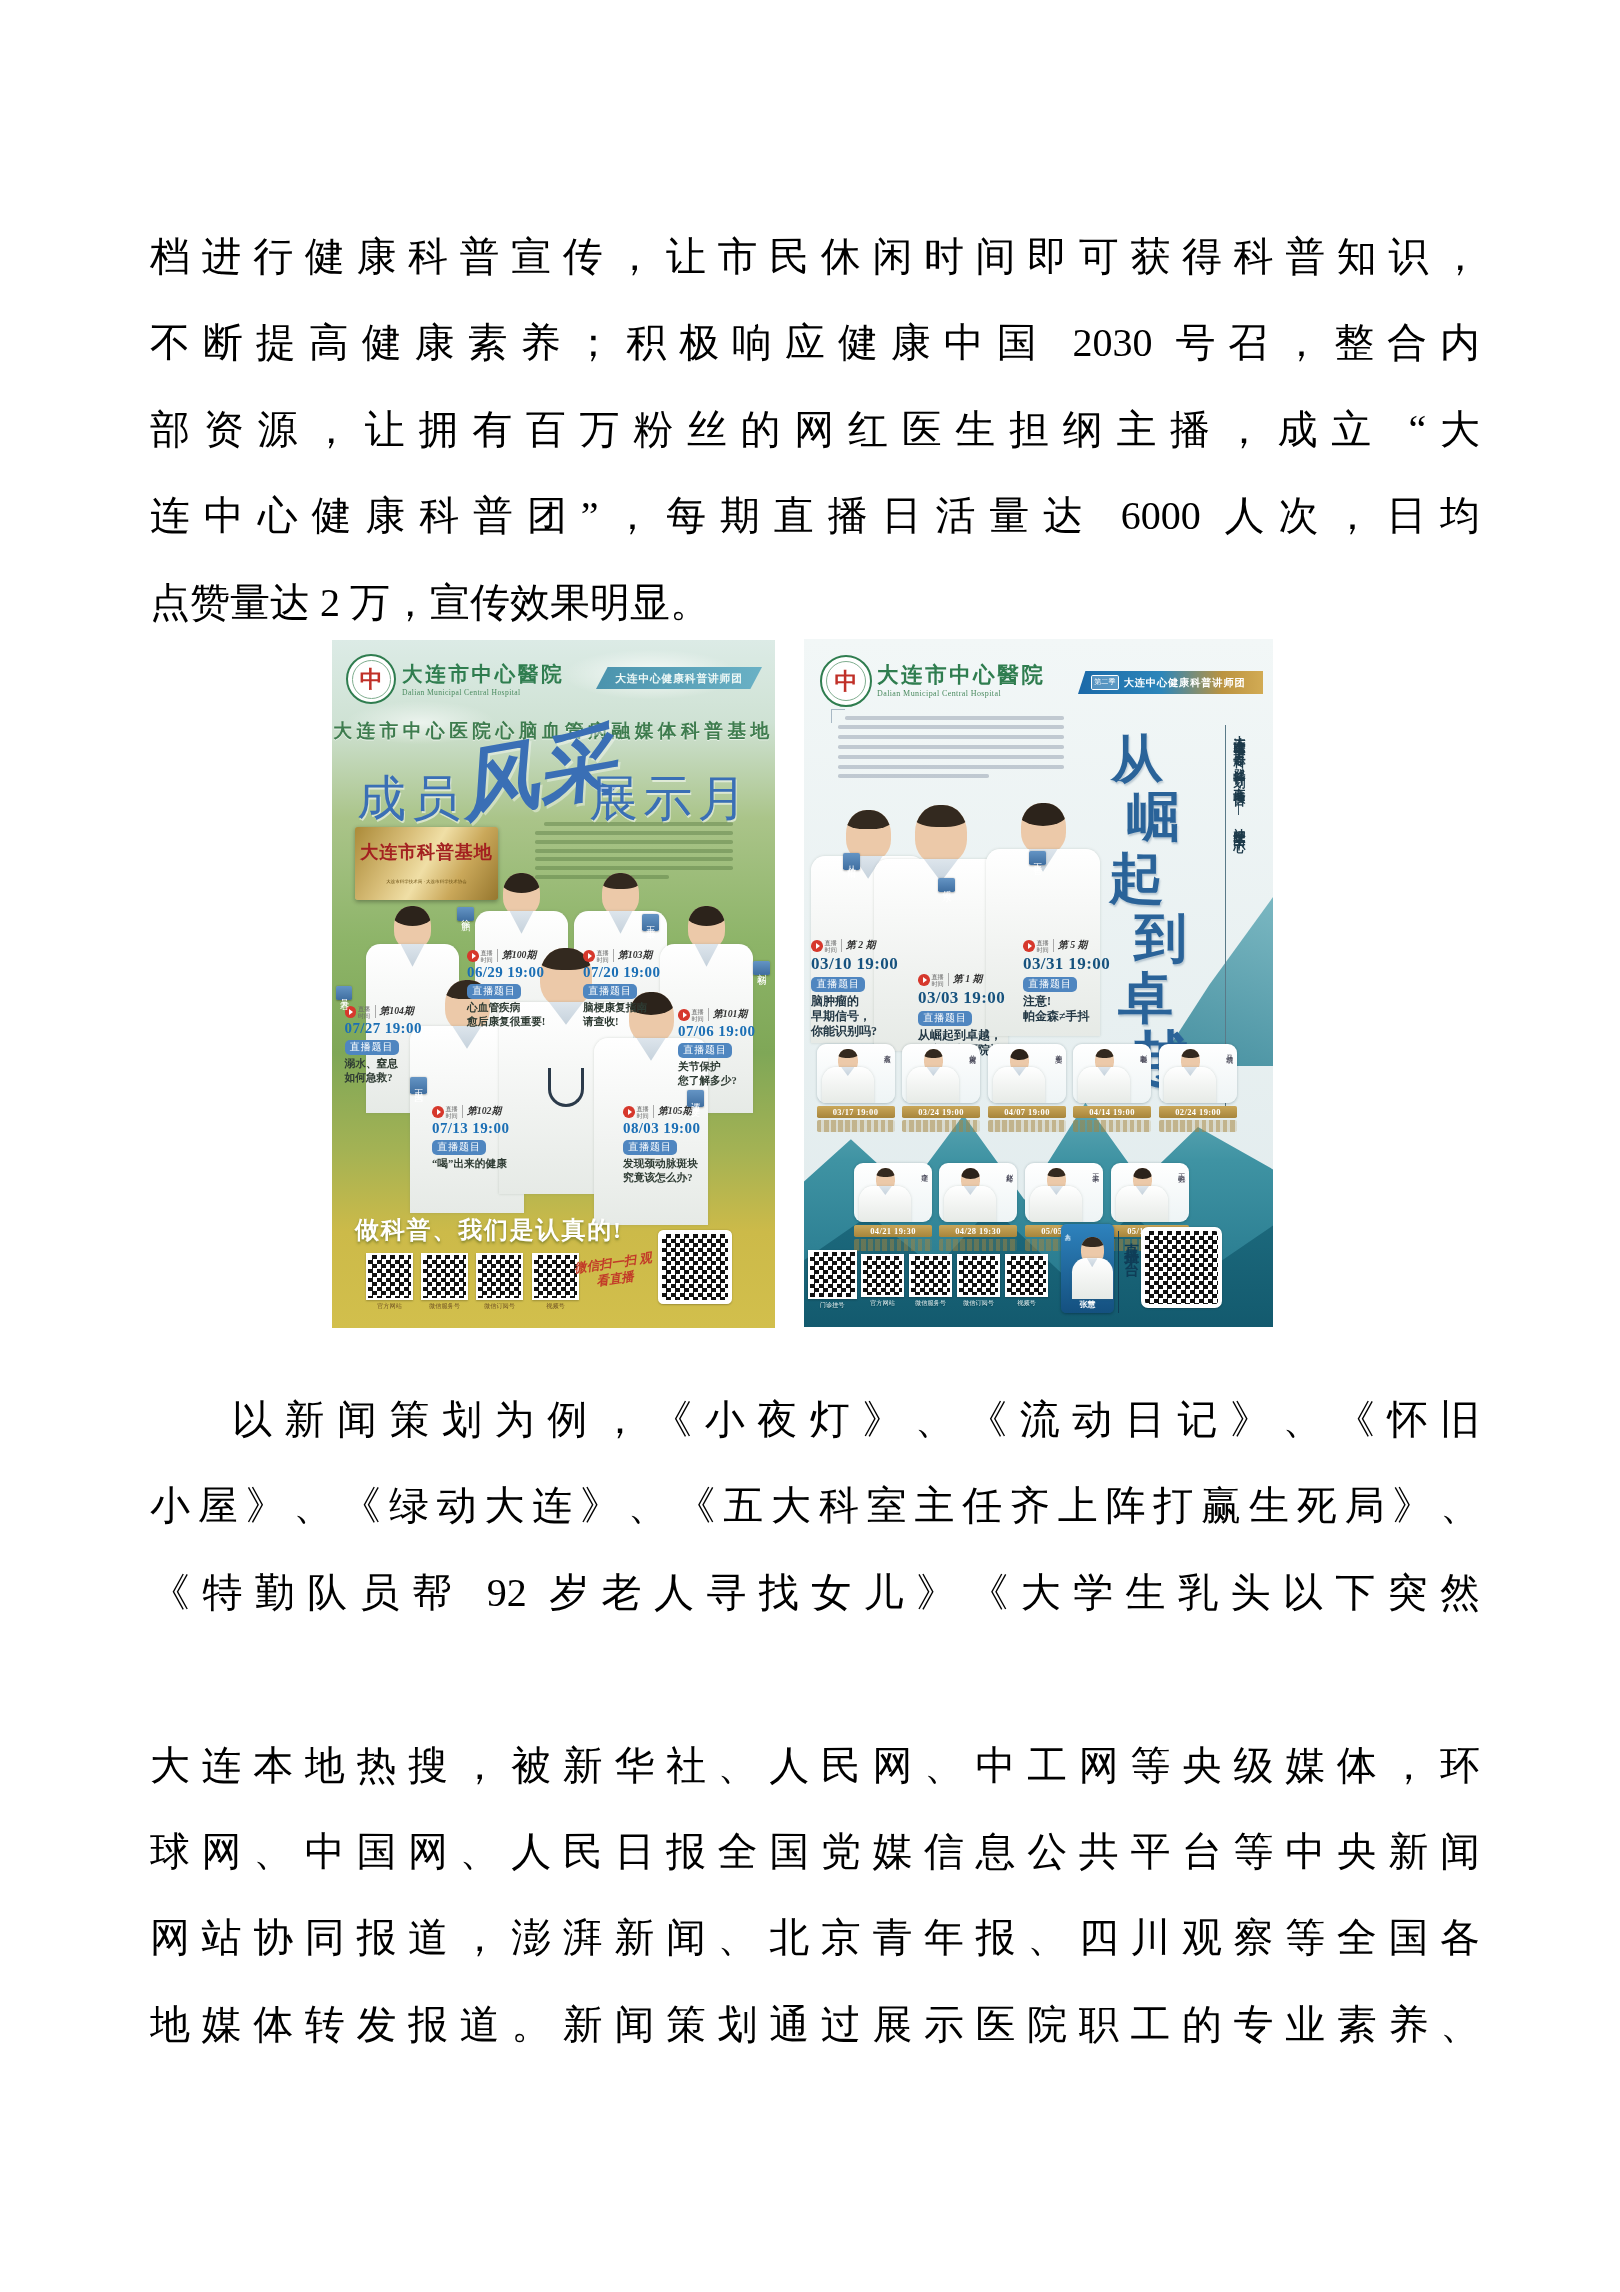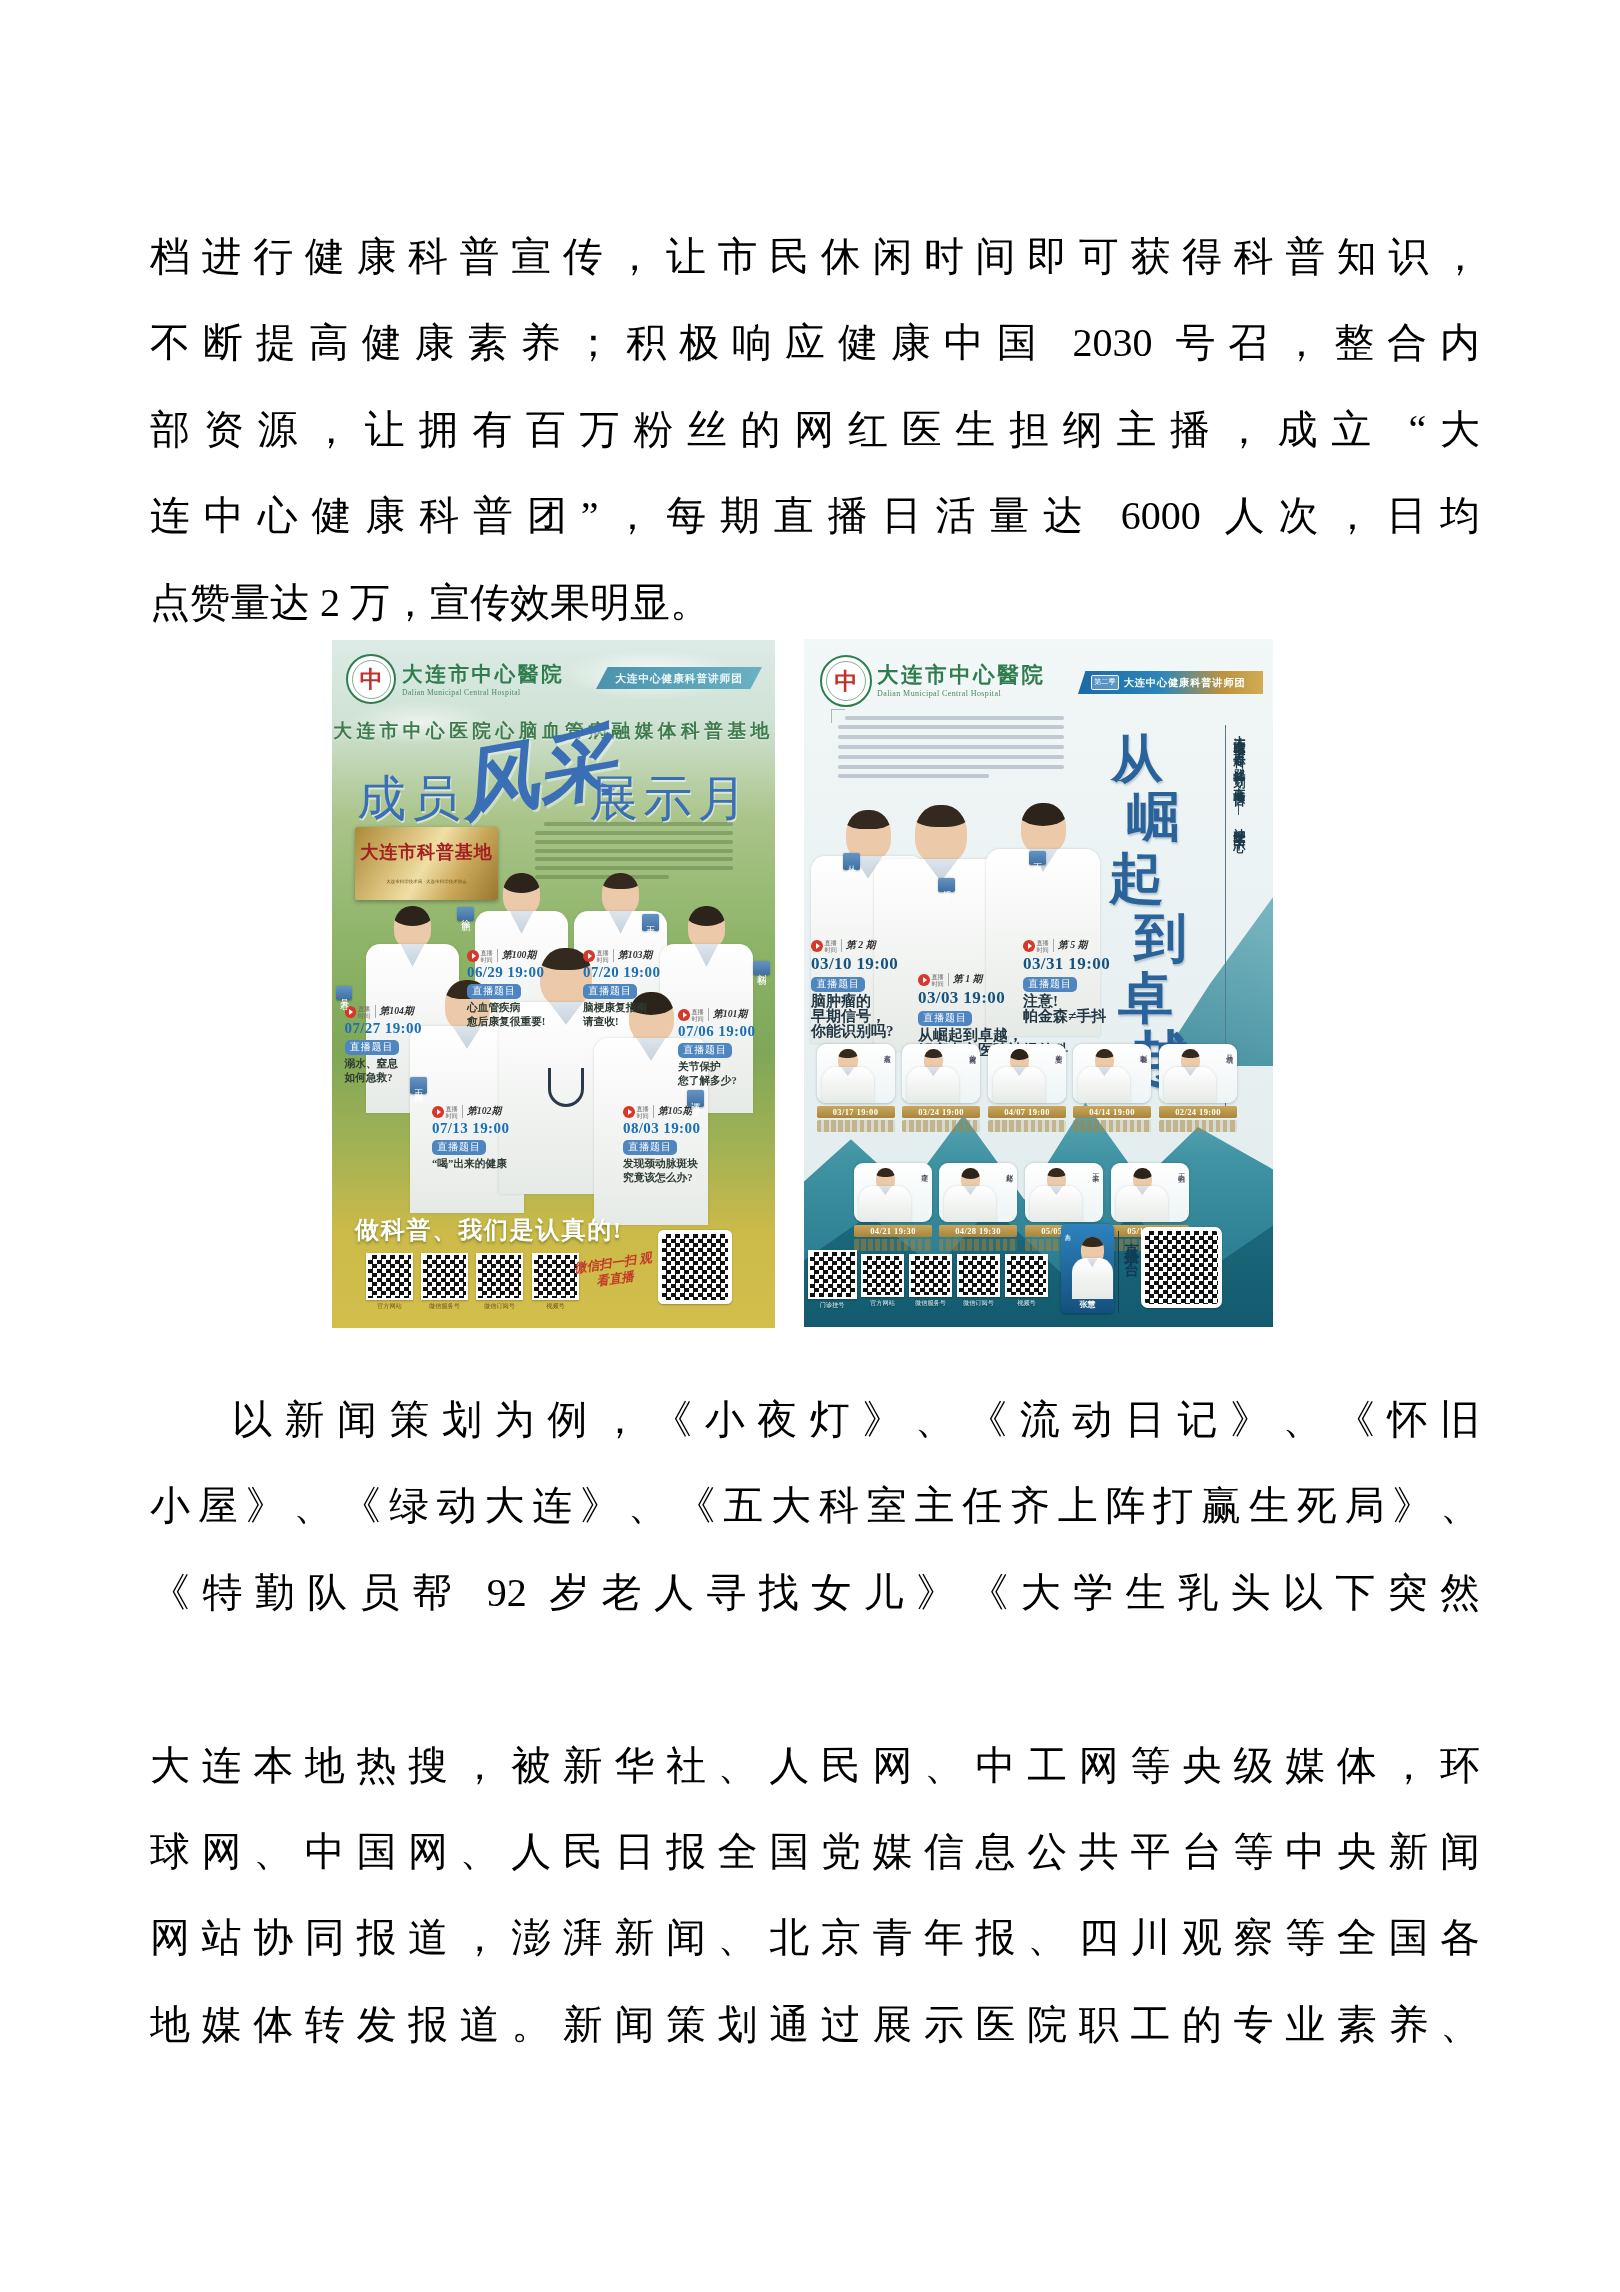--- a/index.html
+++ b/index.html
@@ -102,21 +102,21 @@
   .ribRtext{font-weight:bold;font-size:10.2px;letter-spacing:0.9px;}
   .fauxb{position:absolute;height:3.6px;border-radius:1.8px;background:rgba(115,130,150,.38);}
   .qcorner{position:absolute;width:12.5px;height:12.5px;border-left:1.8px solid #a8b8c4;border-top:1.8px solid #a8b8c4;}
   .bigchar{position:absolute;font-weight:bold;color:#2a6399;font-family:"Liberation Serif","DejaVu Serif",serif;
            text-shadow:0.9px 1.8px 1.8px rgba(30,70,110,.25);z-index:3;}
   .sidecap{position:absolute;left:421px;top:86px;height:383px;writing-mode:vertical-rl;
            font-weight:bold;font-size:12px;letter-spacing:2.7px;color:#1d3a4a;
            border-left:0.9px solid #5a7a88;padding-left:4.5px;z-index:3;}
   .rsession{position:absolute;width:107px;z-index:5;}
   .rdate{font-weight:bold;font-size:17px;color:#16527e;letter-spacing:0.4px;margin-top:0.9px;}
-  .rtopic{font-weight:bold;font-size:15px;line-height:15px;color:#223744;}
+  .rtopic{font-weight:bold;font-size:12px;line-height:15px;color:#223744;}
   .gcard{position:absolute;width:78px;z-index:5;}
   .gphoto{position:relative;height:59px;background:linear-gradient(#ffffff,#eef4f5);
           border-radius:9px;overflow:hidden;box-shadow:0 0.9px 2.7px rgba(0,40,50,.25);}
   .gname{position:absolute;right:2.7px;top:4.5px;writing-mode:vertical-rl;font-size:7.1px;color:#445;letter-spacing:0.9px;}
   .gdate{margin-top:2.7px;background:linear-gradient(#caa75a,#a7853b);color:#fff;font-weight:bold;
          font-size:8.5px;line-height:12.5px;text-align:center;border-radius:1.8px;letter-spacing:0.4px;}
   .gtopic{margin-top:1.8px;height:11.6px;border-radius:1.8px;
           background:repeating-linear-gradient(90deg,rgba(165,132,60,.55) 0 4.5px,rgba(165,132,60,.18) 4.5px 7.1px);}
   .qlabR{font-size:6.2px;color:#eaf4f4;text-align:center;margin-top:1.8px;text-shadow:0 0.9px 0.9px rgba(0,40,50,.5);}
   .host{position:absolute;left:257px;top:585px;width:53px;height:89px;border-radius:5.3px;overflow:hidden;

